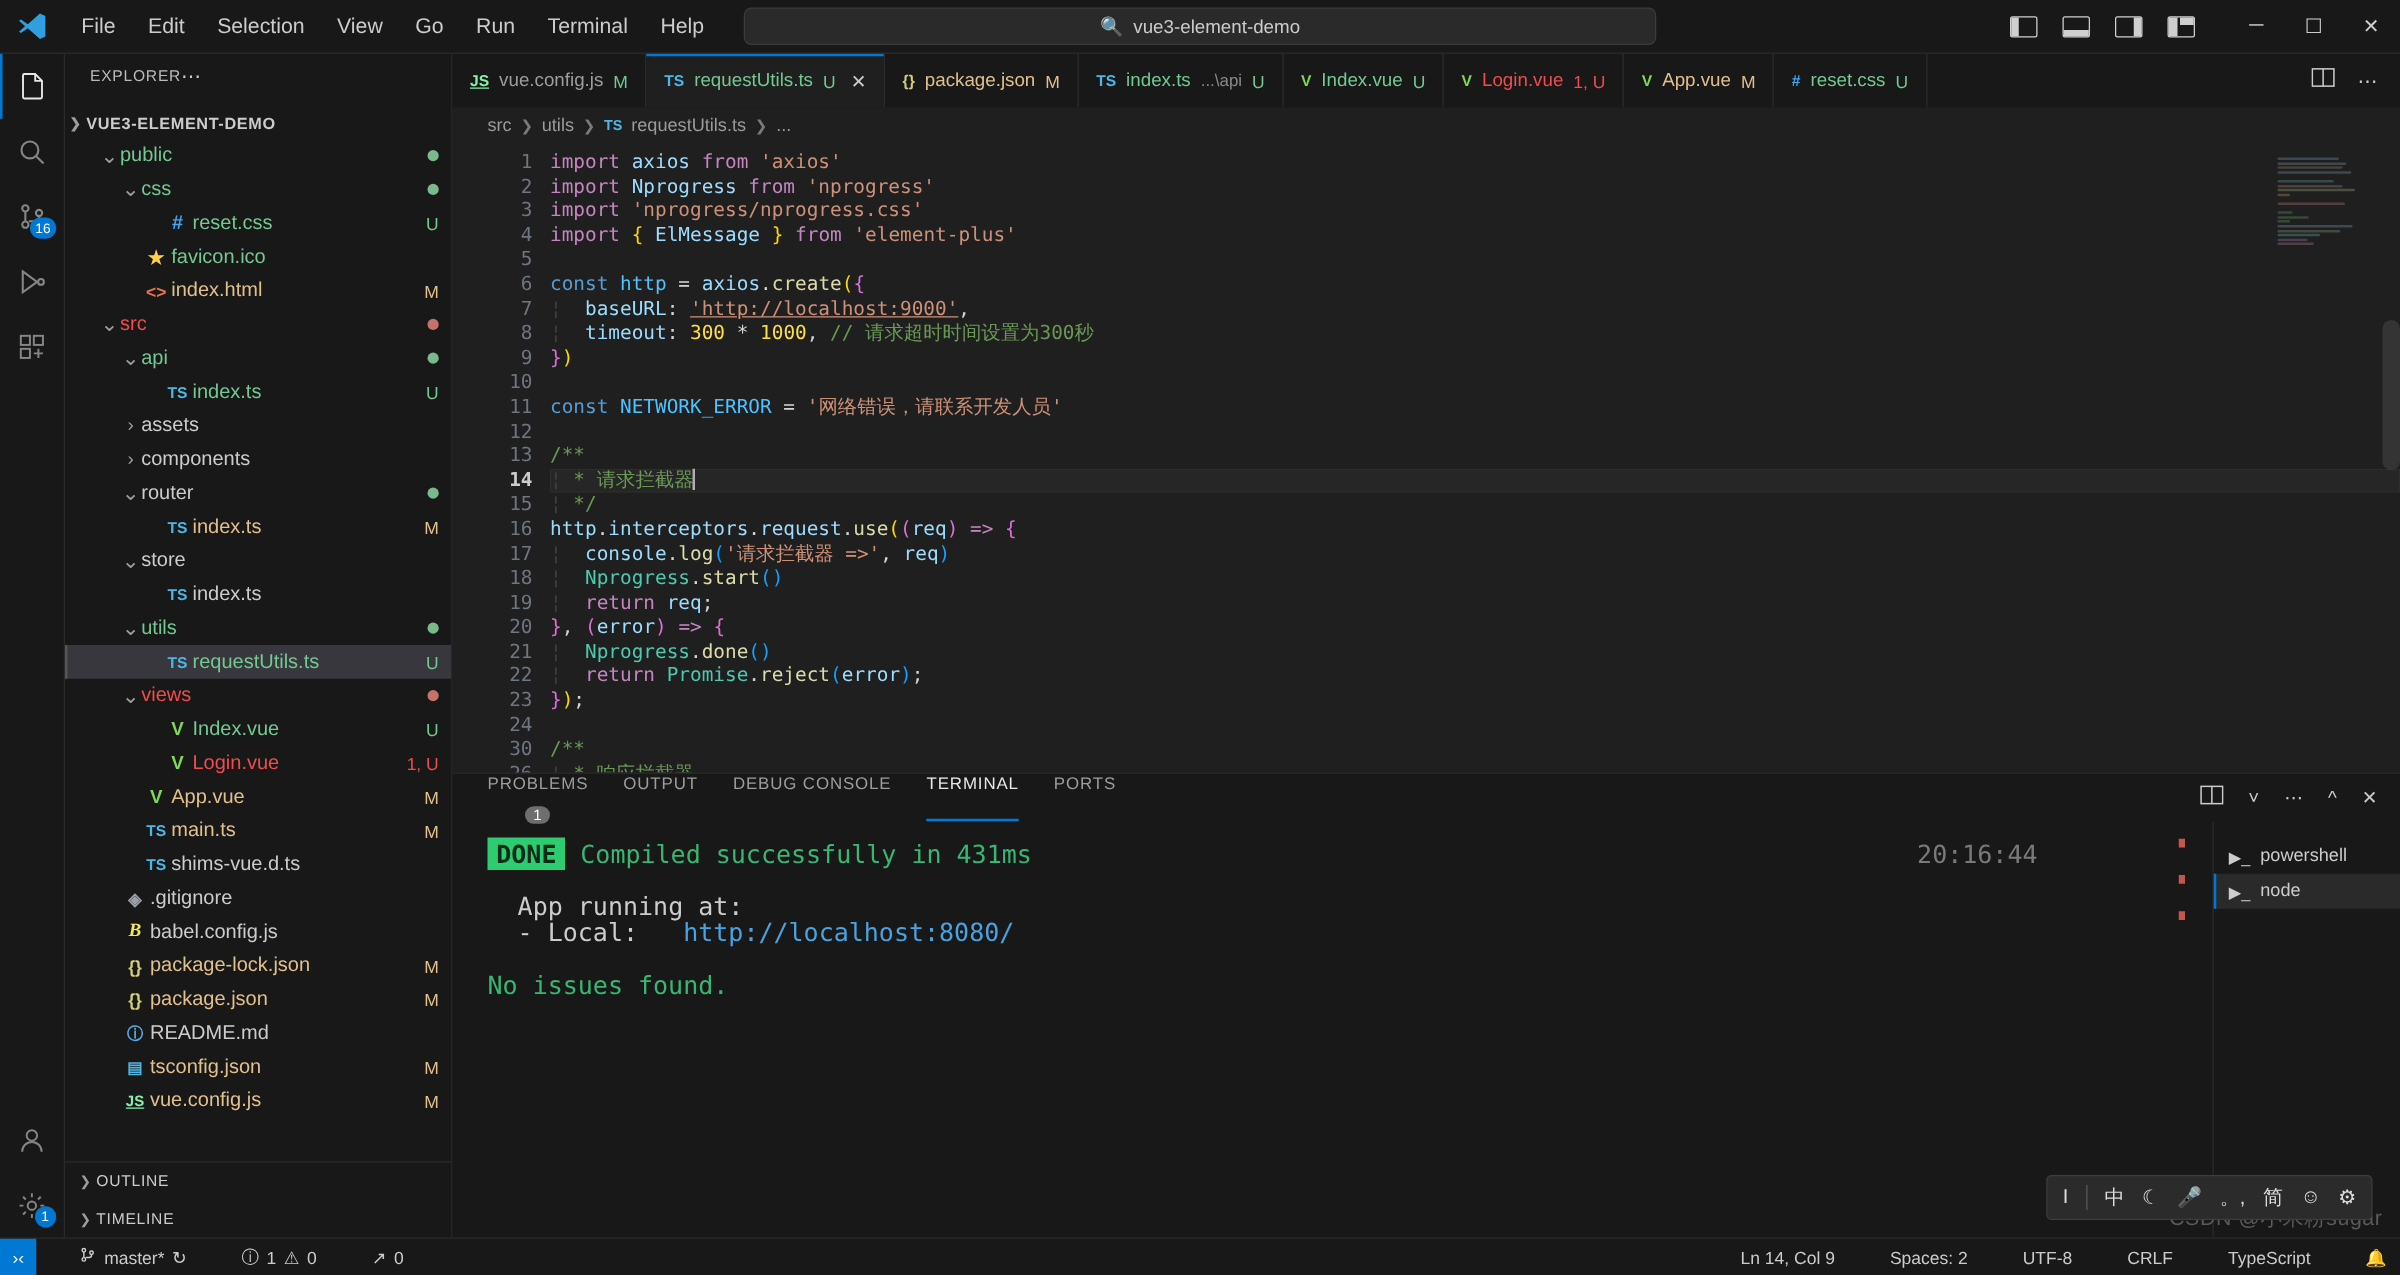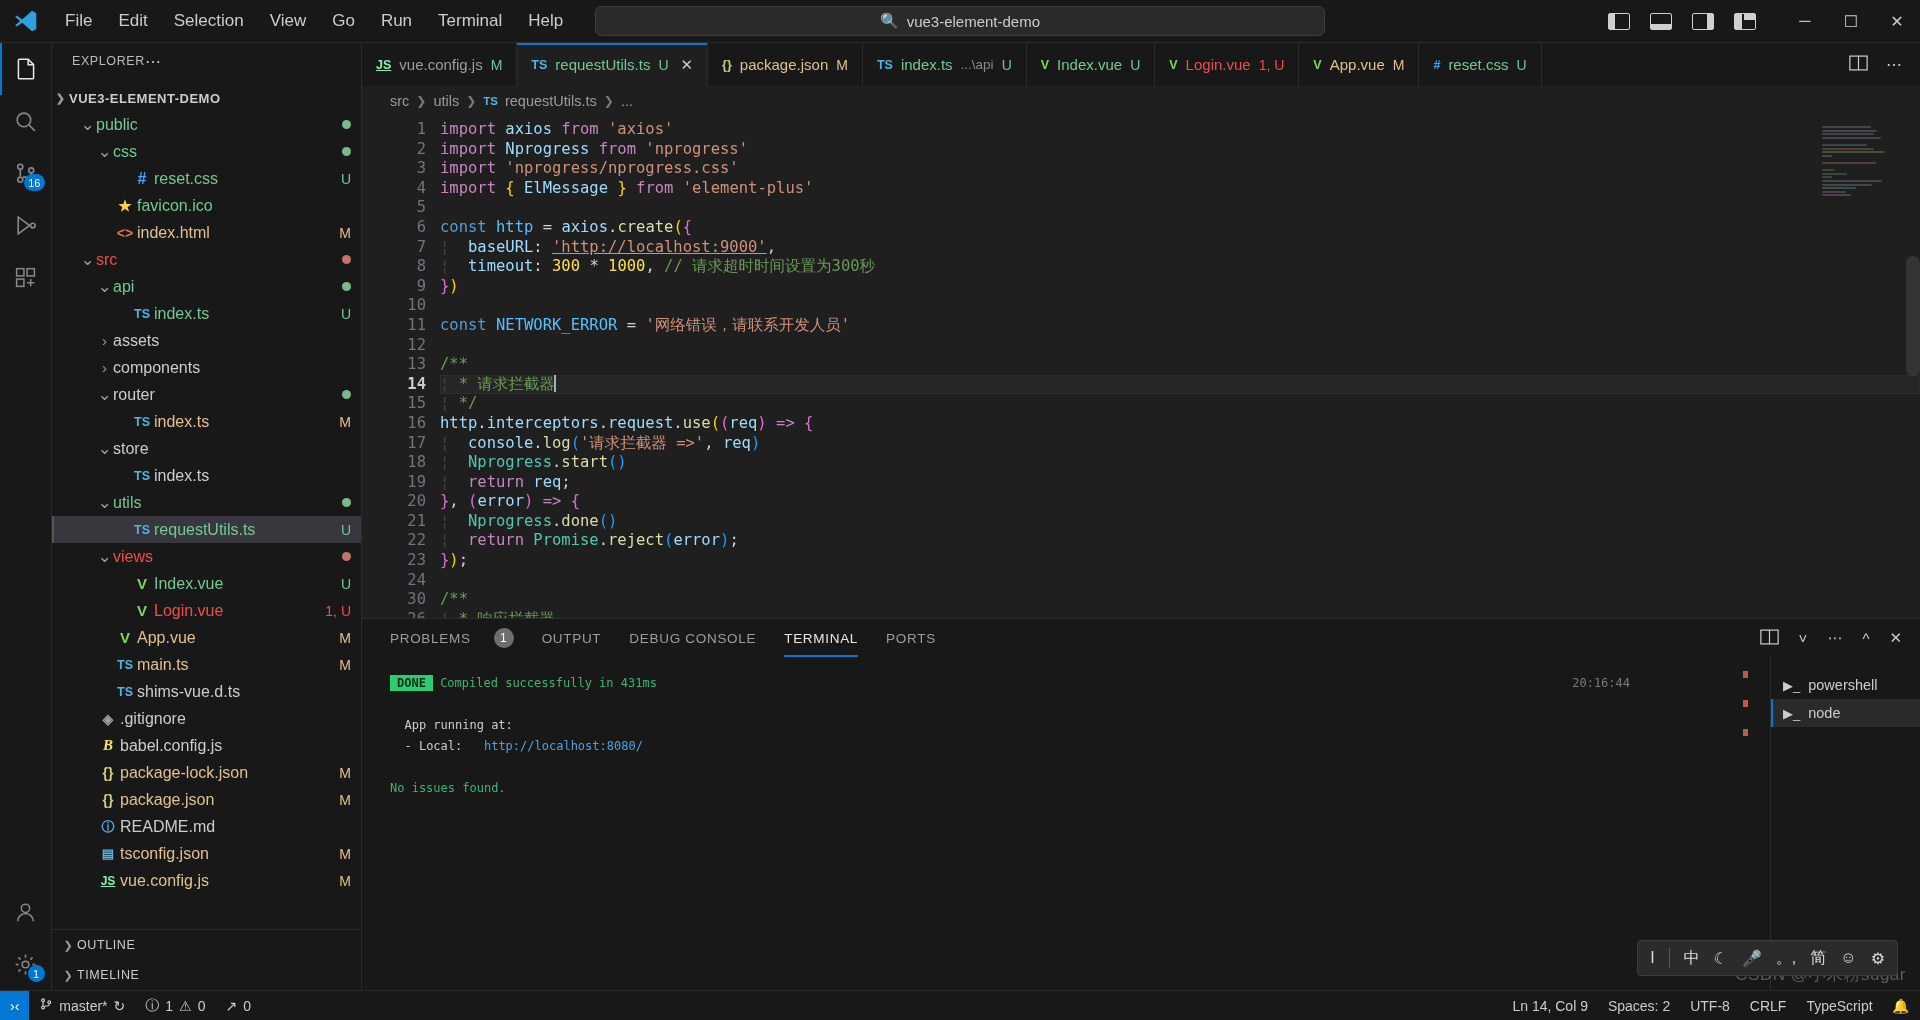--- a/index.html
+++ b/index.html
@@ -189,30 +189,30 @@
   .scroll-v {
     position: absolute; right: 0; top: 140px; width: 14px; height: 120px;
     background: #424242; opacity: .6; border-radius: 7px;
   }
 
   
   .panel { height: 372px; flex: 0 0 372px; background: #181818; display: flex; flex-direction: column;
            border-top: 1px solid #2b2b2b; }
   .panel-head { height: 38px; display: flex; align-items: center; padding-left: 28px; }
   .ptab { font-size: 13.5px; letter-spacing: .7px; color: #9d9d9d; margin-right: 28px;
-          position: relative; height: 38px; display: flex; align-items: center; gap: 23px; }
+          position: relative; height: 38px; display: flex; align-items: center; gap: 11px; flex-direction: column; }
   .ptab.active { color: #e7e7e7; }
   .ptab.active::after { content:""; position:absolute; left:0; right:0; bottom:0; height:2px; background:#0078d4; }
   .pbadge { background: #6e6e6e; color: #fff; border-radius: 10px; min-width: 20px; height: 20px;
             font-size: 12px; display: inline-flex; align-items: center; justify-content: center; padding: 0 5px; }
   .panel-actions { margin-left: auto; display: flex; align-items: center; gap: 20px; padding-right: 18px; color: #cccccc; font-size: 15px; }
   .panel-body { flex: 1; display: flex; min-height: 0; }
   .term {
     flex: 1; padding: 16px 0 0 28px; font-family: "DejaVu Sans Mono", monospace;
-    font-size: 12px; line-height: 21px; color: #cccccc; position: relative; overflow: hidden;
+    font-size: 20px; line-height: 21px; color: #cccccc; position: relative; overflow: hidden;
   }
   .t-done { background: #2ecc71; color: #0b2b16; padding: 1px 7px; font-weight: 700; }
   .t-green { color: #39b772; }
   .t-blue { color: #4aa3e0; }
   .t-time { position: absolute; right: 140px; color: #7a7a7a; }
   .t-scroll { position: absolute; right: 22px; top: 14px; width: 5px; }
   .t-scroll i { display: block; width: 5px; height: 7px; background: #c4564b; margin-bottom: 22px; }
   .term-list { width: 150px; flex: 0 0 150px; background: #181818; padding-top: 14px; border-left: 1px solid #2b2b2b;}
   .tl-item { height: 28px; display: flex; align-items: center; gap: 8px; font-size: 14.5px;
              color: #cccccc; padding-left: 12px; position: relative; }
@@ -220,21 +220,21 @@
   .tl-item.active::before { content:""; position:absolute; left:0; top:0; bottom:0; width:2px; background:#0078d4; }
   .tl-ico { color: #cccccc; font-size: 13px; }
 
   
   .statusbar {
     height: 30px; flex: 0 0 30px; background: #181818; display: flex; align-items: center;
     font-size: 14px; color: #cccccc; border-top: 1px solid #2b2b2b;
   }
   .sb-left { display: flex; align-items: center; }
   .sb-right { margin-left: auto; display: flex; align-items: center; }
-  .sb-item { padding: 0 10px; height: 30px; display: flex; align-items: center; gap: 6px; white-space: nowrap; }
+  .sb-item { padding: 0 10px; height: 30px; display: flex; align-items: center; gap: 6px; white-space: nowrap; margin-left: 24px; }
   .sb-remote { background: #0078d4; color: #fff; padding: 0 10px; height: 30px;
                display: flex; align-items: center; gap: 5px; }
   .watermark {
     position: absolute; right: 14px; bottom: 34px; color: #5a5a5a;
     font-size: 17px; letter-spacing: .5px; pointer-events: none;
   }
   .ime-bar {
     position: absolute; right: 22px; bottom: 44px; height: 36px;
     background: #2b2b2b; border: 1px solid #3d3d3d; border-radius: 4px;
     display: flex; align-items: center; gap: 14px; padding: 0 12px;

